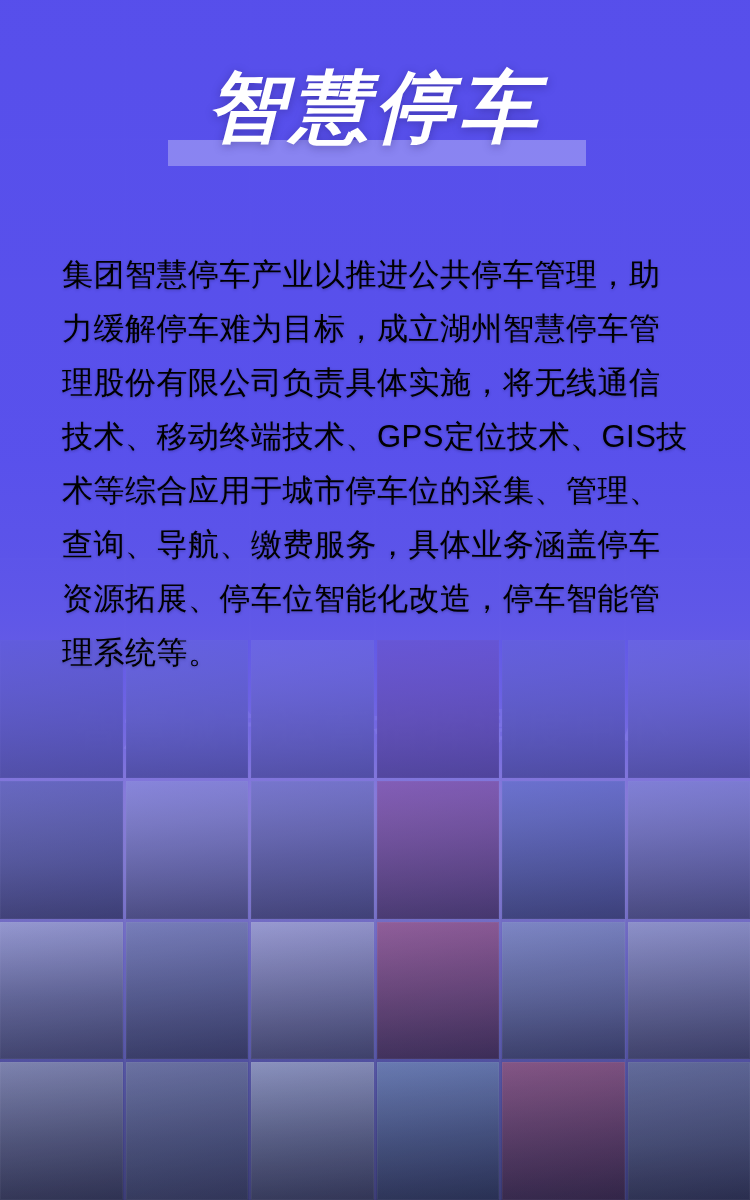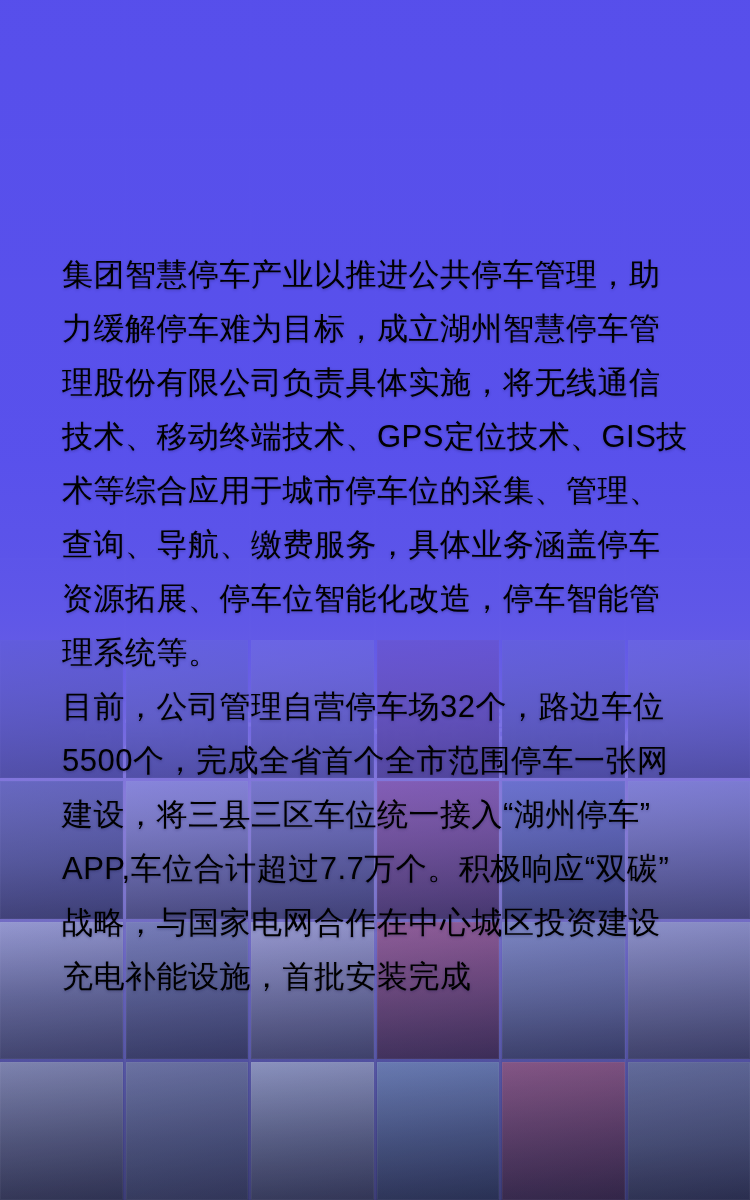--- a/index.html
+++ b/index.html
@@ -199,19 +199,22 @@
       <div class="tile t1"></div>
       <div class="tile t6"></div>
       <div class="tile t11"></div>
       <div class="tile t4"></div>
       <div class="tile t7"></div>
     </div>
   </div>
 
   <div class="overlay"></div>
 
+  <div class="title-wrap">
+    <div class="title-band"></div>
+    <div class="title">智慧停车</div>
+  </div>
 
   <div class="body-text">
     <p class="para">集团智慧停车产业以推进公共停车管理，助力缓解停车难为目标，成立湖州智慧停车管理股份有限公司负责具体实施，将无线通信技术、移动终端技术、GPS定位技术、GIS技术等综合应用于城市停车位的采集、管理、查询、导航、缴费服务，具体业务涵盖停车资源拓展、停车位智能化改造，停车智能管理系统等。</p>
-    <p class="para">目前，公司管理自营停车场32个，路边车位5500个，完成全省首个全市范围停车一张网建设，将三县三区车位统一接入“湖州停车”APP,车位合计超过7.7万个。积极响应“双碳”战略，与国家电网合作在中心城区投资建设充电补能设施，首批安装完成</p>
   </div>
 
 </div>
 
 </body></html>

